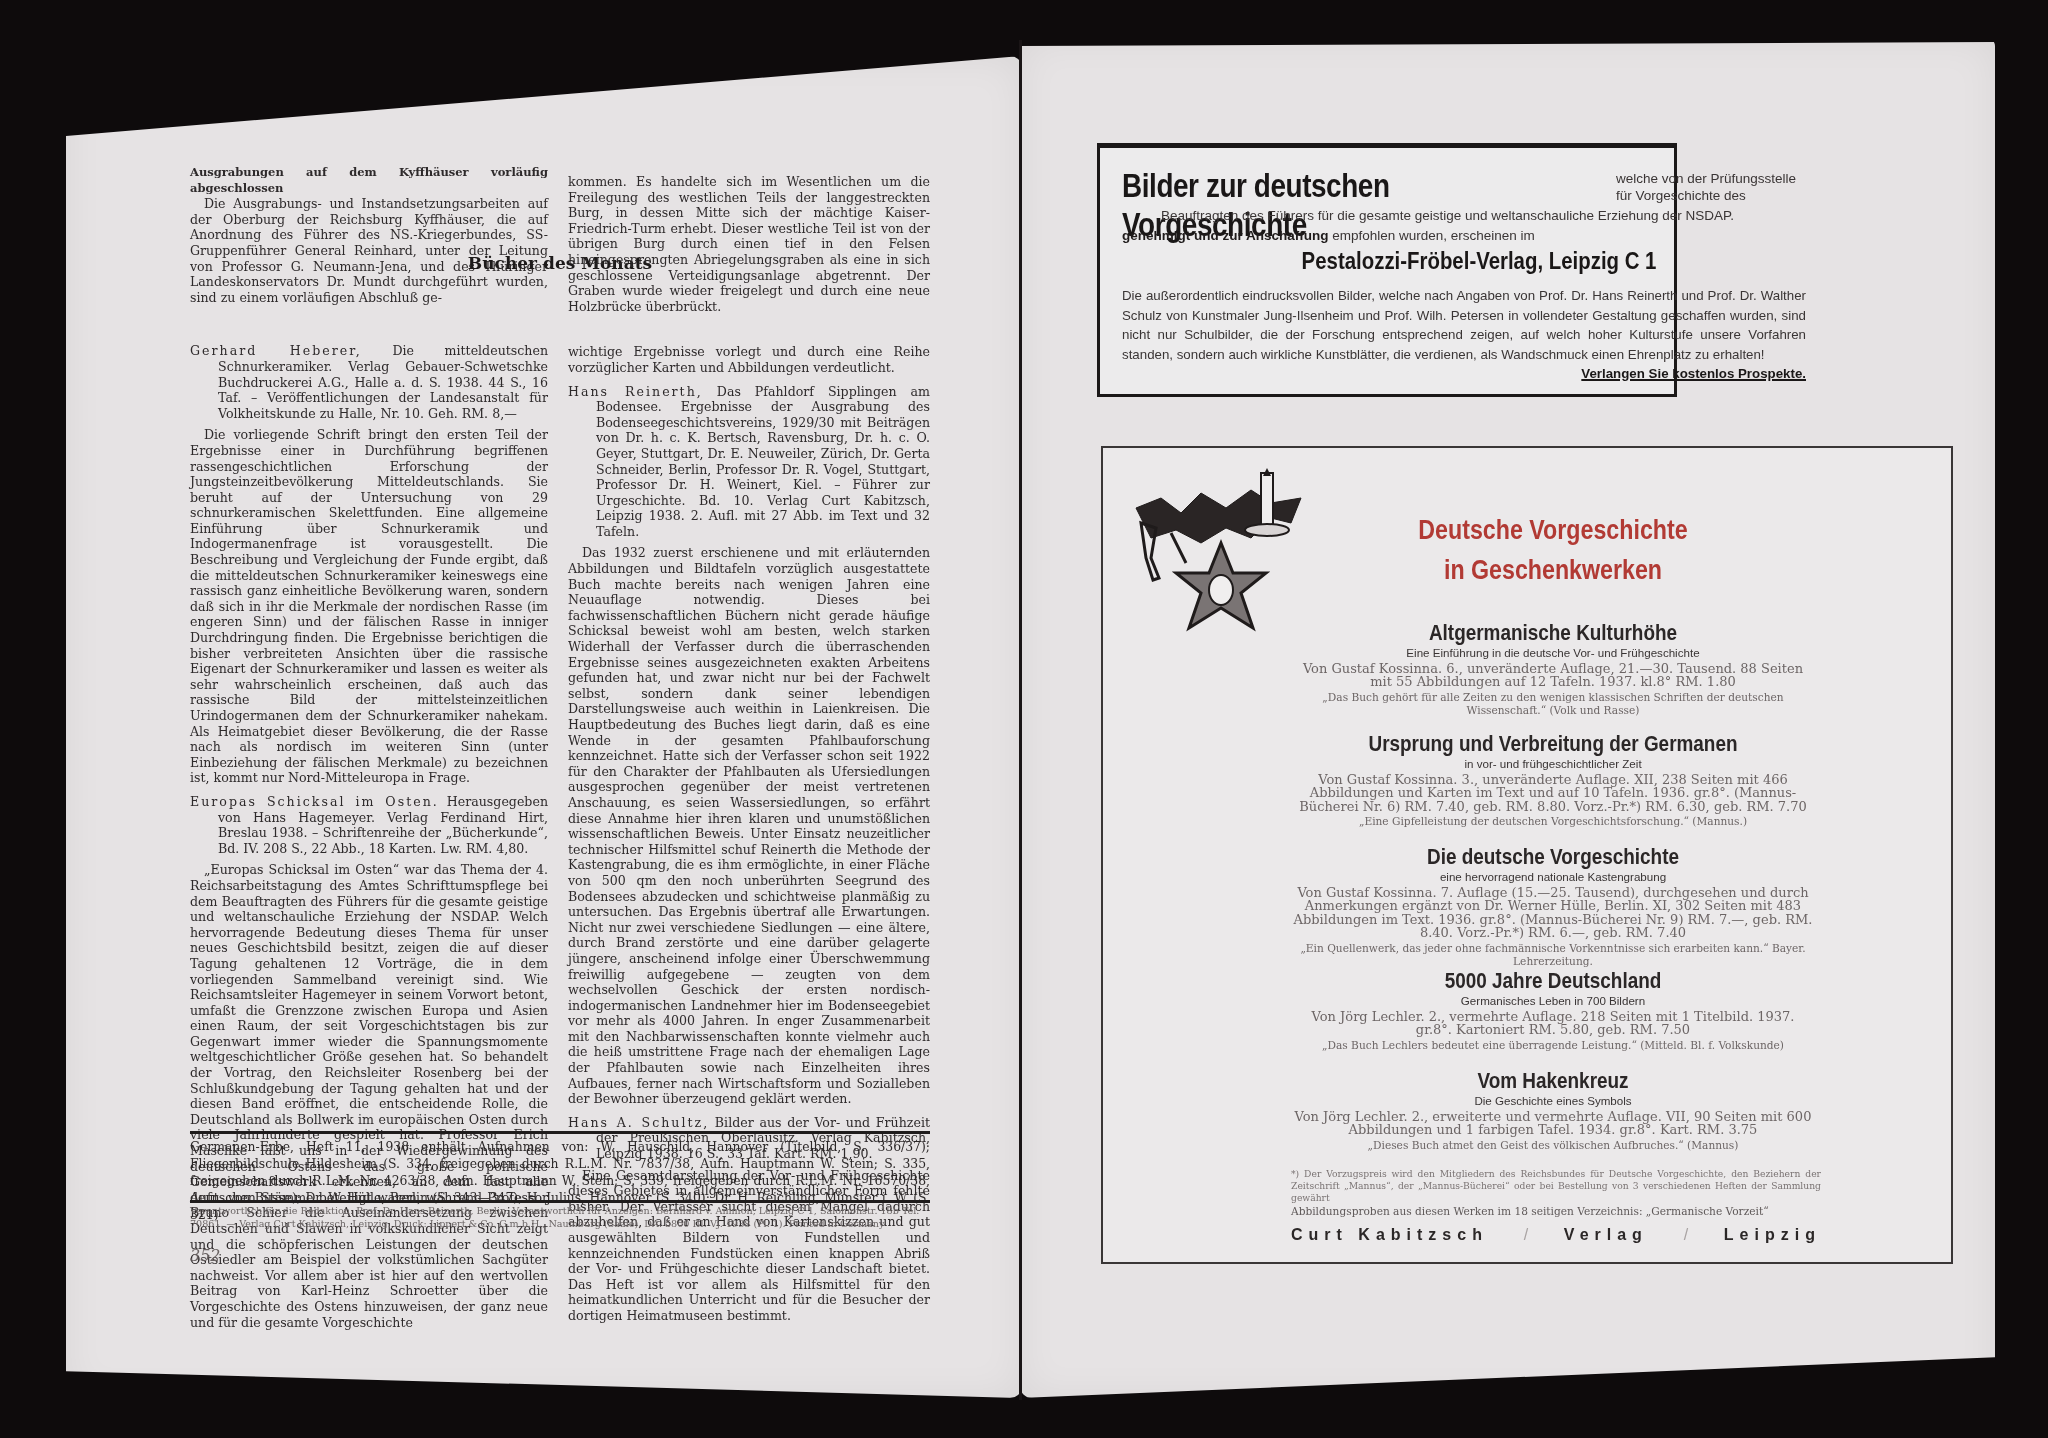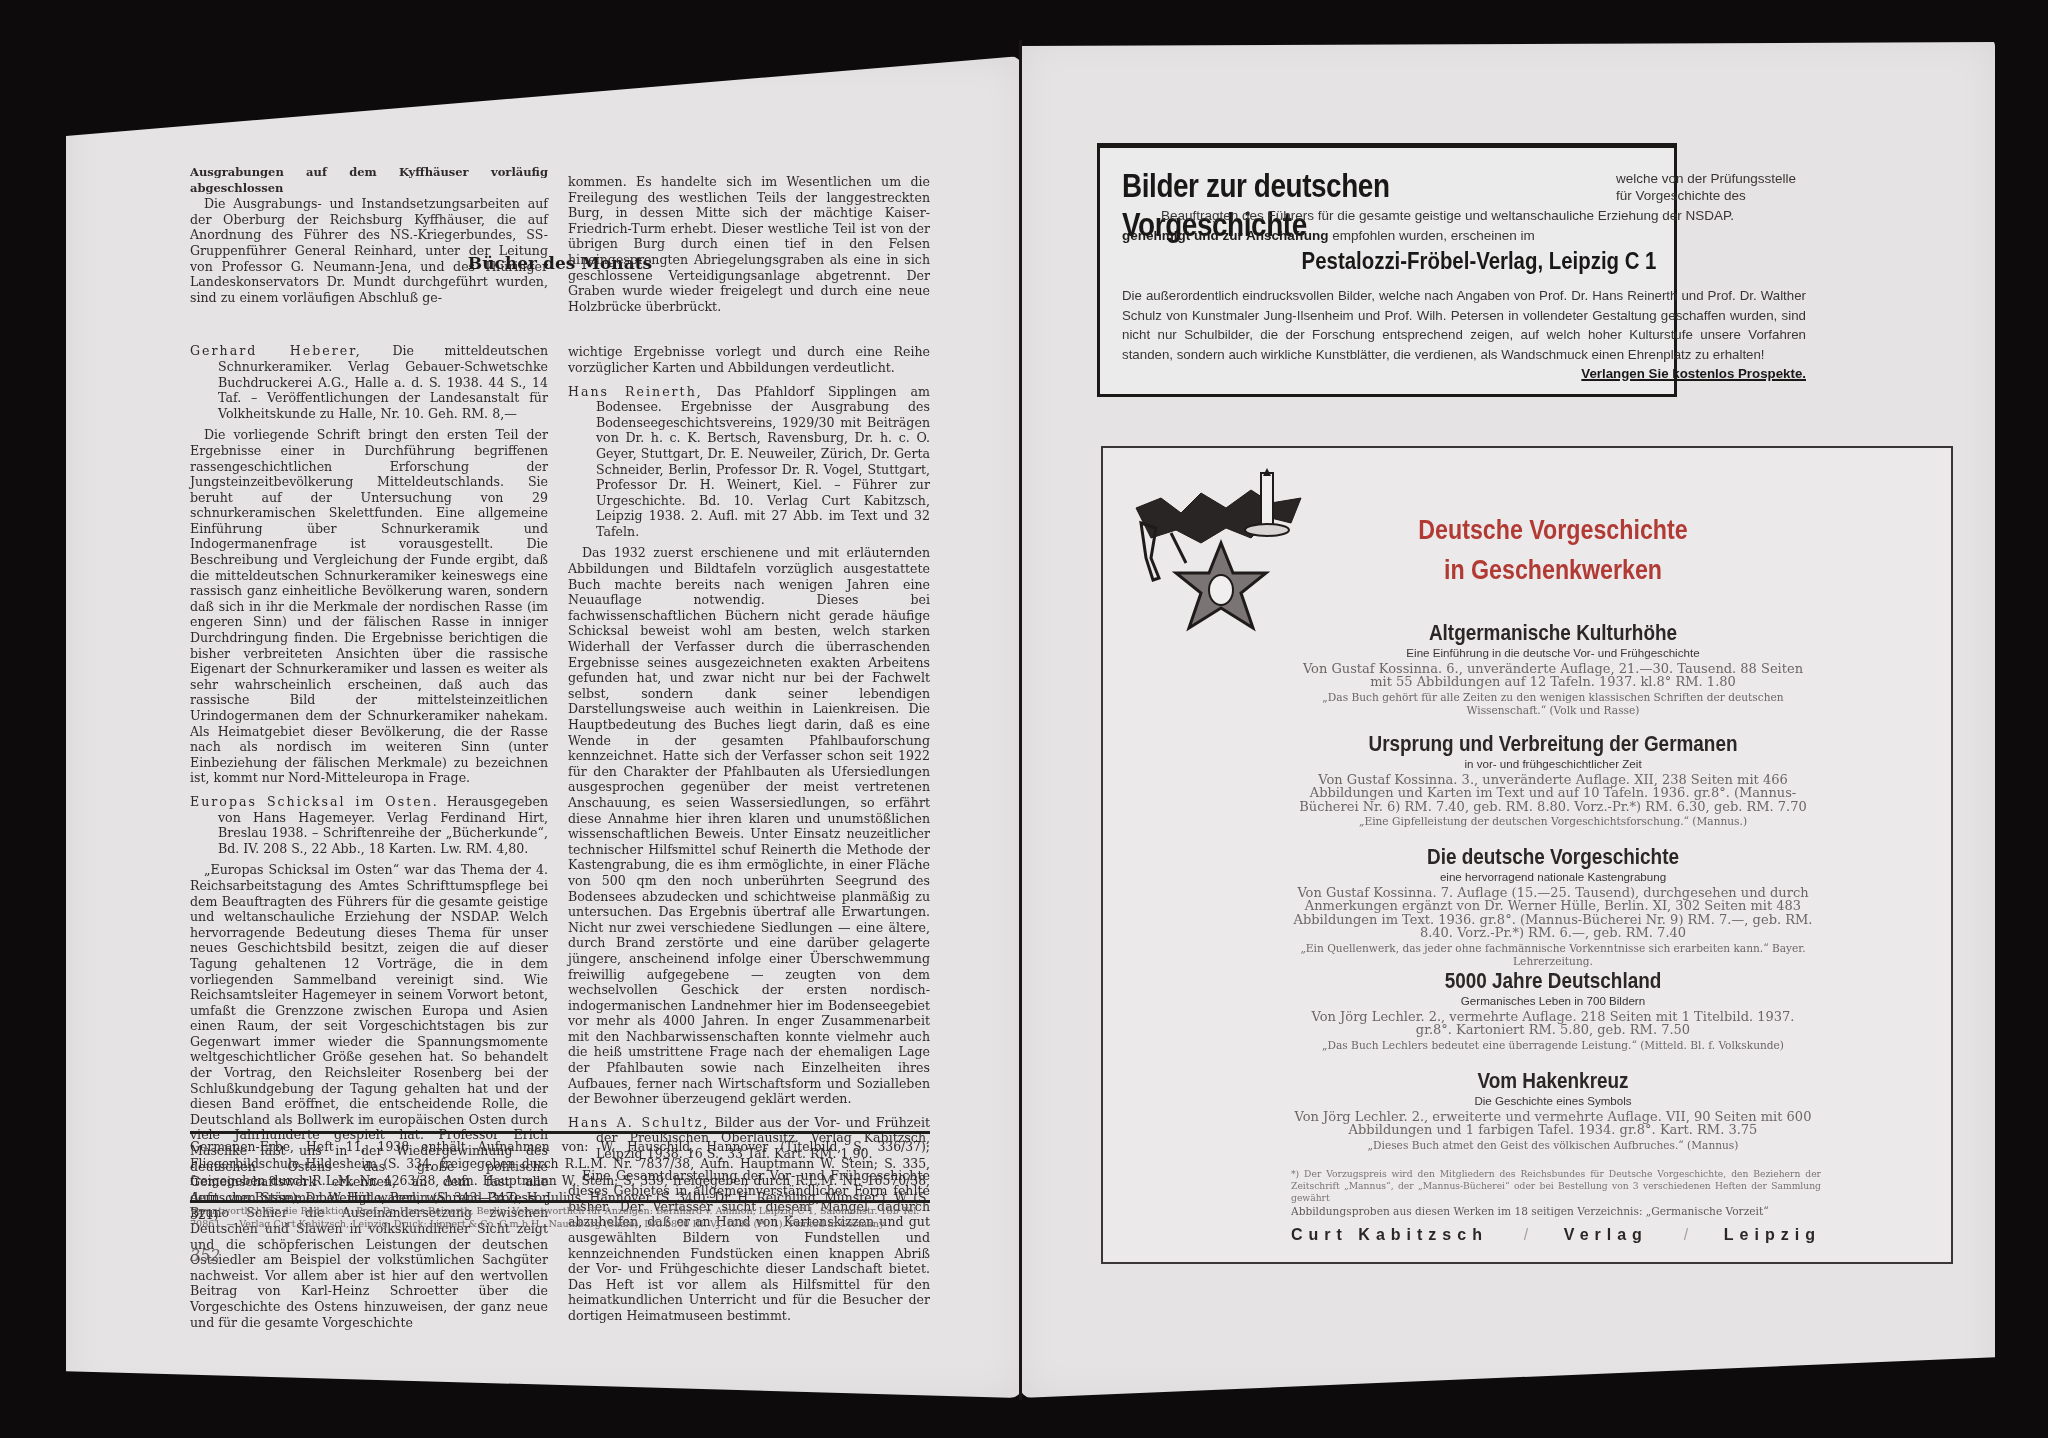--- a/index.html
+++ b/index.html
@@ -69,21 +69,21 @@
 <div class="page" id="left-page"></div>
 <div class="page" id="right-page"></div>
 <div class="gutter"></div>
 
 <div class="col" id="col-left">
   <p class="heading-small noindent">Ausgrabungen auf dem Kyffhäuser vorläufig abgeschlossen</p>
   <p>Die Ausgrabungs- und Instandsetzungsarbeiten auf der Oberburg der Reichsburg Kyffhäuser, die auf Anordnung des Führer des NS.-Kriegerbundes, SS-Gruppenführer General Reinhard, unter der Leitung von Professor G. Neumann-Jena, und des Thüringer Landeskonservators Dr. Mundt durchgeführt wurden, sind zu einem vorläufigen Abschluß ge-</p>
   <div style="height:30px"></div>
   <p class="entry">
     <span class="author">Gerhard Heberer,</span>
-    <span>Die mitteldeutschen Schnurkeramiker. Verlag Gebauer-Schwetschke Buchdruckerei A.G., Halle a. d. S. 1938. 44 S., 14 Taf. – Veröffentlichungen der Landesanstalt für Volkheitskunde zu Halle, Nr. 10. Geh. RM. 8,—</span>
+    <span>Die mitteldeutschen Schnurkeramiker. Verlag Gebauer-Schwetschke Buchdruckerei A.G., Halle a. d. S. 1938. 44 S., 16 Taf. – Veröffentlichungen der Landesanstalt für Volkheitskunde zu Halle, Nr. 10. Geh. RM. 8,—</span>
   </p>
   <p>Die vorliegende Schrift bringt den ersten Teil der Ergebnisse einer in Durchführung begriffenen rassengeschichtlichen Erforschung der Jungsteinzeitbevölkerung Mitteldeutschlands. Sie beruht auf der Untersuchung von 29 schnurkeramischen Skelettfunden. Eine allgemeine Einführung über Schnurkeramik und Indogermanenfrage ist vorausgestellt. Die Beschreibung und Vergleichung der Funde ergibt, daß die mitteldeutschen Schnurkeramiker keineswegs eine rassisch ganz einheitliche Bevölkerung waren, sondern daß sich in ihr die Merkmale der nordischen Rasse (im engeren Sinn) und der fälischen Rasse in inniger Durchdringung finden. Die Ergebnisse berichtigen die bisher verbreiteten Ansichten über die rassische Eigenart der Schnurkeramiker und lassen es weiter als sehr wahrscheinlich erscheinen, daß auch das rassische Bild der mittelsteinzeitlichen Urindogermanen dem der Schnurkeramiker nahekam. Als Heimatgebiet dieser Bevölkerung, die der Rasse nach als nordisch im weiteren Sinn (unter Einbeziehung der fälischen Merkmale) zu bezeichnen ist, kommt nur Nord-Mitteleuropa in Frage.</p>
   <p class="entry">
     <span class="author">Europas Schicksal im Osten.</span>
     <span>Herausgegeben von Hans Hagemeyer. Verlag Ferdinand Hirt, Breslau 1938. – Schriftenreihe der „Bücherkunde“, Bd. IV. 208 S., 22 Abb., 18 Karten. Lw. RM. 4,80.</span>
   </p>
   <p>„Europas Schicksal im Osten“ war das Thema der 4. Reichsarbeitstagung des Amtes Schrifttumspflege bei dem Beauftragten des Führers für die gesamte geistige und weltanschauliche Erziehung der NSDAP. Welch hervorragende Bedeutung dieses Thema für unser neues Geschichtsbild besitzt, zeigen die auf dieser Tagung gehaltenen 12 Vorträge, die in dem vorliegenden Sammelband vereinigt sind. Wie Reichsamtsleiter Hagemeyer in seinem Vorwort betont, umfaßt die Grenzzone zwischen Europa und Asien einen Raum, der seit Vorgeschichtstagen bis zur Gegenwart immer wieder die Spannungsmomente weltgeschichtlicher Größe gesehen hat. So behandelt der Vortrag, den Reichsleiter Rosenberg bei der Schlußkundgebung der Tagung gehalten hat und der diesen Band eröffnet, die entscheidende Rolle, die Deutschland als Bollwerk im europäischen Osten durch viele Jahrhunderte gespielt hat. Professor Erich Maschke läßt uns in der Wiedergewinnung des deutschen Ostens das große politische Gemeinschaftswerk erkennen, an dem fast alle deutschen Stämme beteiligt waren, während Professor Bruno Schier die Auseinandersetzung zwischen Deutschen und Slawen in volkskundlicher Sicht zeigt und die schöpferischen Leistungen der deutschen Ostsiedler am Beispiel der volkstümlichen Sachgüter nachweist. Vor allem aber ist hier auf den wertvollen Beitrag von Karl-Heinz Schroetter über die Vorgeschichte des Ostens hinzuweisen, der ganz neue und für die gesamte Vorgeschichte</p>
 </div>
 
 <div class="section-title">Bücher des Monats</div>

